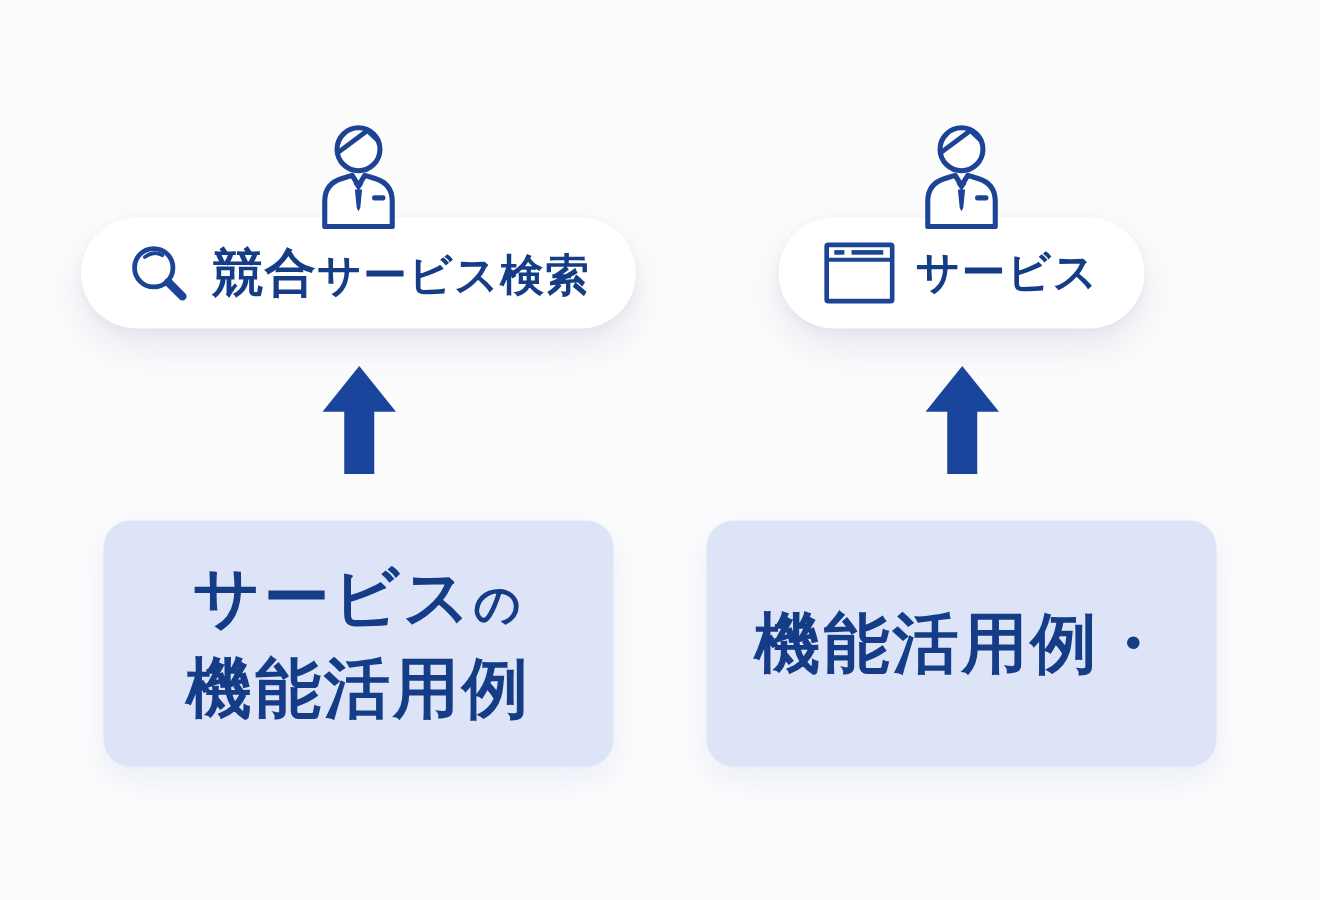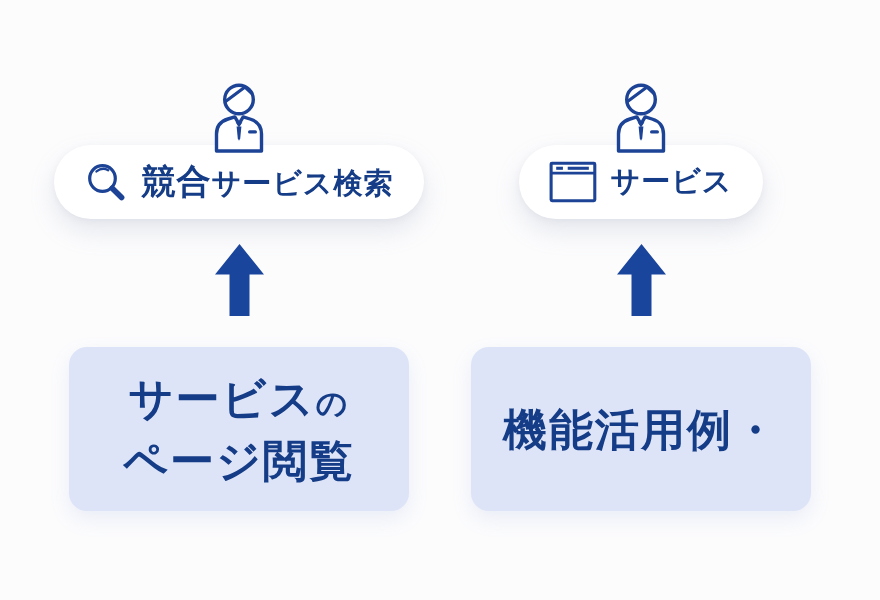--- a/index.html
+++ b/index.html
@@ -101,21 +101,21 @@
       <div class="arrow">
         <svg width="49" height="72" viewBox="0 0 49 72" xmlns="http://www.w3.org/2000/svg">
           <polygon points="24.5,0 49,30.5 34.5,30.5 34.5,72 14.5,72 14.5,30.5 0,30.5" fill="#1a459c"></polygon>
         </svg>
       </div>
       <div class="box">
         <div class="box-line">
           <span>サービス</span>
           <span class="small">の</span>
         </div>
-        <div class="box-line">ページ閲覧</div>
+        <div class="box-line">機能活用例</div>
       </div>
     </section>
 
     <section class="column">
       <div class="persona">
         <svg width="80" height="76" viewBox="0 0 80 76" fill="none" xmlns="http://www.w3.org/2000/svg">
           <circle cx="40" cy="21.5" r="14.3" fill="#ffffff" stroke="#1c4396" stroke-width="3.4"></circle>
           <path d="M 26.2 23.8 L 46 9 L 53.5 16.2" fill="none" stroke="#1c4396" stroke-width="3.2" stroke-linejoin="round"></path>
           <path d="M 17.5 73 L 17.5 56 Q 17.5 44.5 29 41 L 35.8 38.9 L 40 45.8 L 44.2 38.9 L 51 41 Q 62.5 44.5 62.5 56 L 62.5 73 Z" fill="#ffffff" stroke="#1c4396" stroke-width="3.4" stroke-linejoin="round"></path>
           <path d="M 36.6 44.2 L 43.4 44.2 L 40 49.4 Z" fill="#1c4396"></path>

